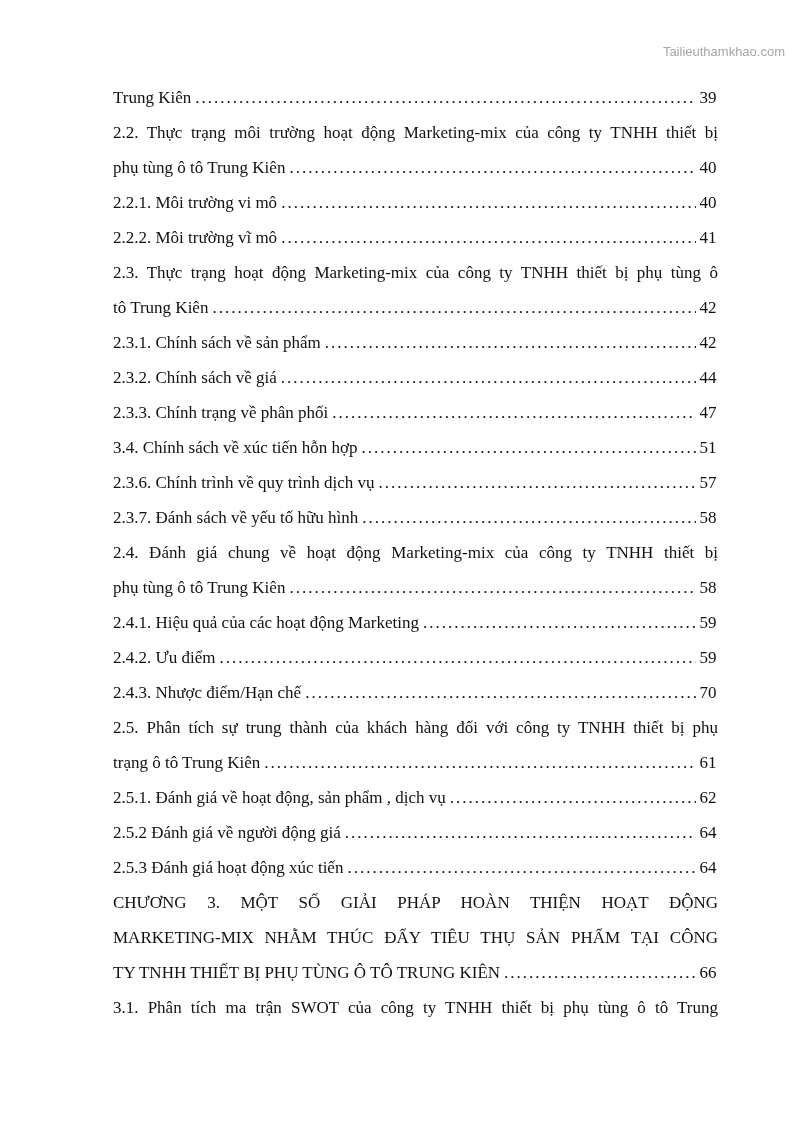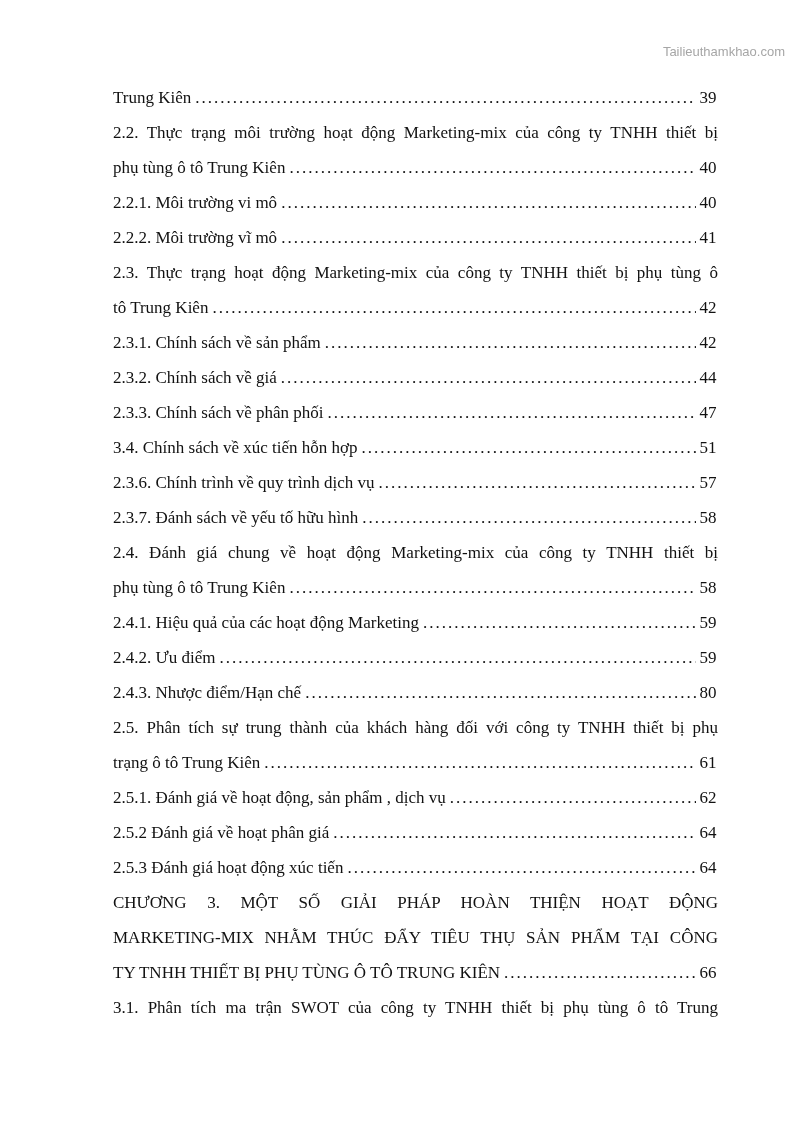--- a/index.html
+++ b/index.html
@@ -114,21 +114,21 @@
       </div>
       <div class="toc-entry">
         <div class="toc-line with-page">
           <span class="toc-text">2.3.2. Chính sách về giá</span>
           <span class="dots"></span>
           <span class="page-num">44</span>
         </div>
       </div>
       <div class="toc-entry">
         <div class="toc-line with-page">
-          <span class="toc-text">2.3.3. Chính sách về phân phối</span>
+          <span class="toc-text">2.3.3. Chính trạng về phân phối</span>
           <span class="dots"></span>
           <span class="page-num">47</span>
         </div>
       </div>
       <div class="toc-entry">
         <div class="toc-line with-page">
           <span class="toc-text">3.4. Chính sách về xúc tiến hỗn hợp</span>
           <span class="dots"></span>
           <span class="page-num">51</span>
         </div>
@@ -166,41 +166,41 @@
         <div class="toc-line with-page">
           <span class="toc-text">2.4.2. Ưu điểm</span>
           <span class="dots"></span>
           <span class="page-num">59</span>
         </div>
       </div>
       <div class="toc-entry">
         <div class="toc-line with-page">
           <span class="toc-text">2.4.3. Nhược điểm/Hạn chế</span>
           <span class="dots"></span>
-          <span class="page-num">80</span>
+          <span class="page-num">70</span>
         </div>
       </div>
       <div class="toc-entry">
         <div class="toc-line justified"><span class="toc-text">2.5. Phân tích sự trung thành của khách hàng đối với công ty TNHH thiết bị phụ</span></div>
         <div class="toc-line with-page">
           <span class="toc-text">trạng ô tô Trung Kiên</span>
           <span class="dots"></span>
           <span class="page-num">61</span>
         </div>
       </div>
       <div class="toc-entry">
         <div class="toc-line with-page">
           <span class="toc-text">2.5.1. Đánh giá về hoạt động, sản phẩm , dịch vụ</span>
           <span class="dots"></span>
           <span class="page-num">62</span>
         </div>
       </div>
       <div class="toc-entry">
         <div class="toc-line with-page">
-          <span class="toc-text">2.5.2 Đánh giá về hoạt phân giá</span>
+          <span class="toc-text">2.5.2 Đánh giá về người động giá</span>
           <span class="dots"></span>
           <span class="page-num">64</span>
         </div>
       </div>
       <div class="toc-entry">
         <div class="toc-line with-page">
           <span class="toc-text">2.5.3 Đánh giá hoạt động xúc tiến</span>
           <span class="dots"></span>
           <span class="page-num">64</span>
         </div>

